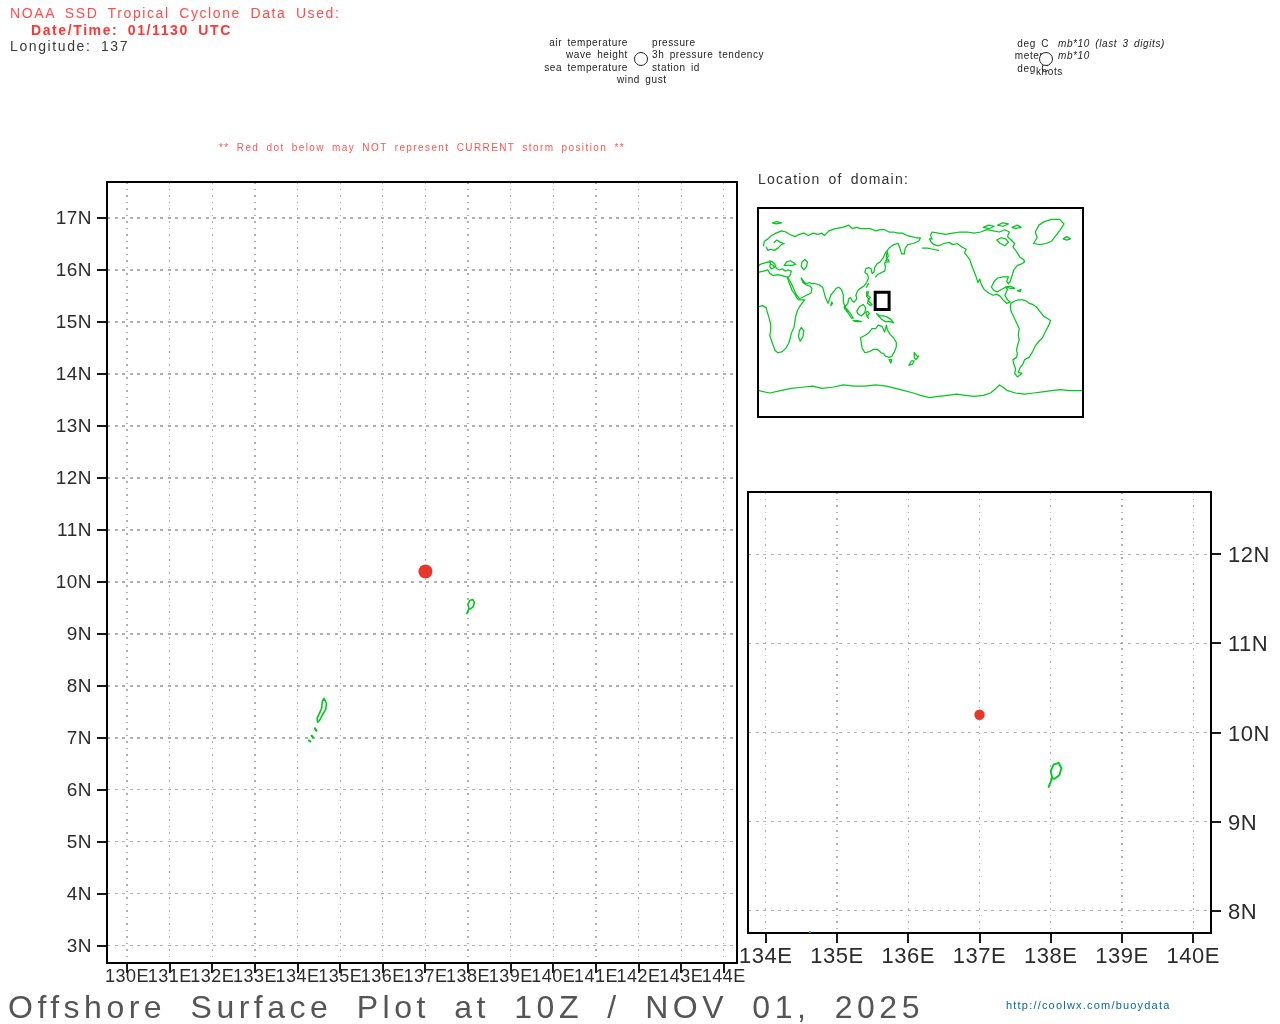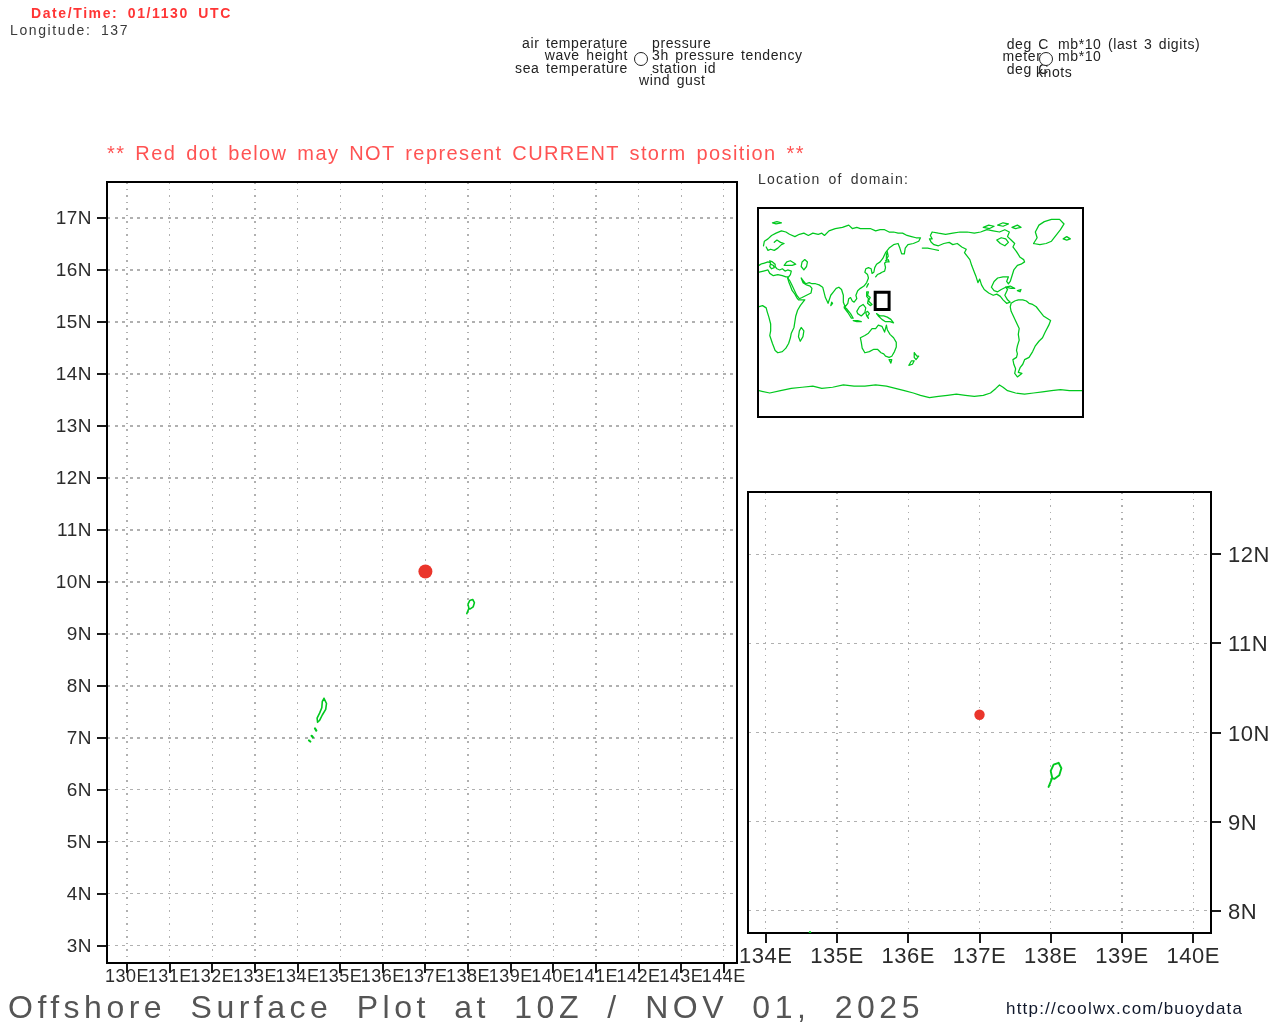--- a/index.html
+++ b/index.html
@@ -6,37 +6,37 @@
   #screen{position:relative;width:1280px;height:1024px;background:#ffffff;overflow:hidden;
           font-family:"Liberation Sans",sans-serif;}
   .abs{position:absolute;}
   
   #header-block{left:10px;top:5px;font-size:14px;line-height:16.6px;letter-spacing:1.6px;word-spacing:4px;color:#3a3a3a;white-space:nowrap;}
   .hdr-red{color:#ff4d4d;}
   .hdr-bold{color:#ff3535;font-weight:bold;margin-left:21px;}
   
   #caution{left:618px;top:1px;font-size:22px;letter-spacing:2.6px;word-spacing:9px;color:#ff5353;white-space:nowrap;}
   
-  .leg{font-size:14px;line-height:12.4px;letter-spacing:.6px;word-spacing:2px;color:#222;white-space:nowrap;}
+  .leg{font-size:10px;line-height:12.4px;letter-spacing:.6px;word-spacing:2px;color:#222;white-space:nowrap;}
   .col-r{text-align:right;}
   .leg-circle{width:12px;height:12px;border:1.8px solid #222;border-radius:50%;background:#fff;}
   #leg-var-left{right:652px;top:37px;}
   #leg-var-circle{left:634px;top:52px;}
   #leg-var-right{left:652px;top:37px;}
-  #leg-var-bottom{left:617px;top:74px;margin-left:22px;}
+  #leg-var-bottom{left:617px;top:74px;}
   #leg-unit-left{right:231px;top:38px;}
   #leg-unit-circle{left:1039px;top:52px;}
-  #leg-unit-right{left:1058px;top:38px;}
+  #leg-unit-right{left:1058px;top:38px;font-style:italic;}
   #leg-unit-bottom{left:1036px;top:66px;}
   
-  #warning{left:107px;top:142px;width:630px;text-align:center;font-size:20px;letter-spacing:1.4px;word-spacing:3px;color:#ff5353;white-space:nowrap;}
+  #warning{left:107px;top:142px;width:630px;text-align:center;font-size:10px;letter-spacing:1.4px;word-spacing:3px;color:#ff5353;white-space:nowrap;}
   #map-title{left:758px;top:171px;width:264px;text-align:left;font-size:14px;letter-spacing:1.2px;word-spacing:3px;color:#333;white-space:nowrap;}
   
   #footer-title{left:8px;top:989px;font-size:32px;letter-spacing:4.5px;word-spacing:11px;color:#555;white-space:nowrap;}
-  #footer-url{left:1006px;top:999px;font-size:17px;letter-spacing:1.2px;color:#0f172a;white-space:nowrap;}
+  #footer-url{left:1006px;top:999px;font-size:11px;letter-spacing:1.2px;color:#0369a1;white-space:nowrap;}
   
   #charts-layer{left:0;top:0;width:1280px;height:1024px;}
   svg text{font-family:"Liberation Sans",sans-serif;fill:#2b2b2b;}
 </style>
 </head>
 <body>
 
 <div id="screen">
 
   <svg id="charts-layer" class="abs" width="1280" height="1024" viewBox="0 0 1280 1024">
@@ -230,20 +230,21 @@
           <polyline points="810.0,932.1 814.2,941.0 812.8,950.8 807.1,960.6 802.8,969.5 799.3,973.1 798.6,966.0 802.8,957.1 806.4,948.1 807.1,937.5 810.0,932.1" fill="none" stroke="#00c81e" stroke-width="1.9" stroke-linecap="round" stroke-linejoin="round"></polyline>
           <polyline points="795.0,983.8 797.1,987.3" fill="none" stroke="#00c81e" stroke-width="2.2" stroke-linecap="round" stroke-linejoin="round"></polyline>
           <polyline points="789.3,996.3 791.5,998.9" fill="none" stroke="#00c81e" stroke-width="2.2" stroke-linecap="round" stroke-linejoin="round"></polyline>
           <polyline points="785.0,1004.3 787.2,1006.1" fill="none" stroke="#00c81e" stroke-width="2.2" stroke-linecap="round" stroke-linejoin="round"></polyline>
         </g>
         <circle cx="979.5" cy="714.7272727272727" r="5.2" fill="#ea352b"></circle>
       </g>
     </svg>
 
   <div id="header-block" class="abs">
+    <div class="hdr-red">NOAA SSD Tropical Cyclone Data Used:</div>
     <div class="hdr-bold">Date/Time: 01/1130 UTC</div>
     <div>Longitude: 137</div>
   </div>
 
 
   <div id="leg-var-left" class="abs leg col-r">
     <div>air temperature</div>
     <div>wave height</div>
     <div>sea temperature</div>
   </div>

